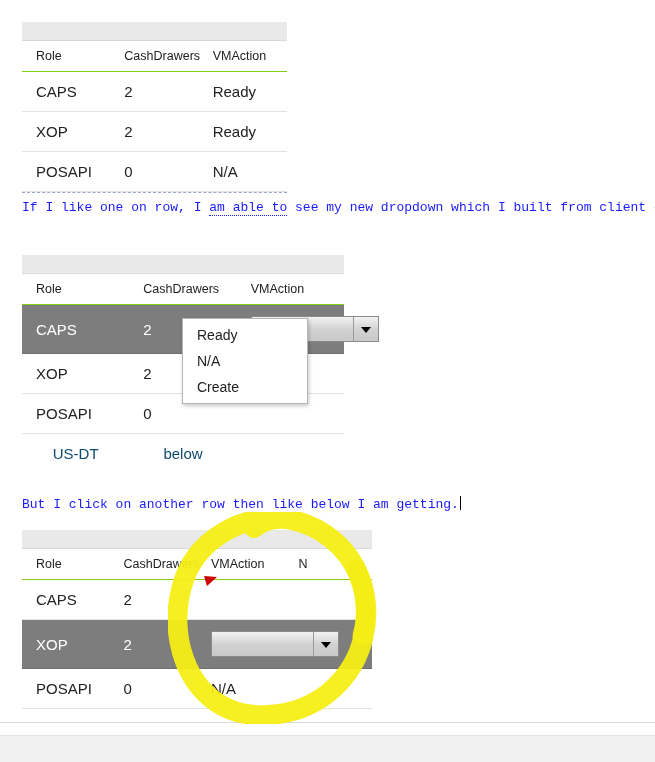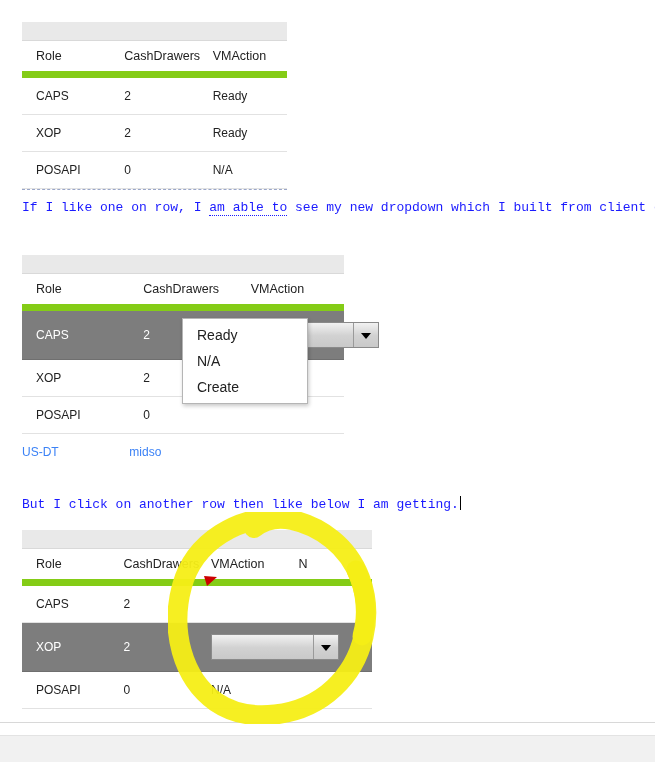--- a/index.html
+++ b/index.html
@@ -26,25 +26,25 @@
     padding: 0;
     background: #e9e9e9;
     border-bottom: 1px solid #d9d9d9;
   }
   .grid th {
     font-weight: normal;
     font-size: 12.5px;
     color: #222;
     text-align: left;
     padding: 8px 0 8px 14px;
-    border-bottom: 7px solid #84cc16;
+    border-bottom: 1px solid #84cc16;
     background: #ffffff;
   }
   .grid td {
-    font-size: 12px;
+    font-size: 15px;
     color: #222;
     padding: 11px 0 11px 14px;
     border-bottom: 1px solid #e2e2e2;
     background: #ffffff;
     vertical-align: middle;
   }
   .grid tr.selected td {
     background: #7d7d7d;
     color: #ffffff;
     border-bottom: 1px solid #6f6f6f;
@@ -84,23 +84,23 @@
 
   
   #block2 {
     position: absolute;
     left: 22px;
     top: 255px;
     width: 322px;
   }
   #block2 .grid { width: 322px; }
   #block2 .lastrow td {
-    text-align: left;
+    text-align: center;
     padding: 11px 0;
-    color: #3b82f6;
+    color: #0c4a6e;
     border-bottom: none;
   }
 
   
   .ddbox {
     position: relative;
     display: inline-block;
     width: 128px;
     height: 26px;
     background: linear-gradient(to bottom, #f2f2f2 0%, #d2d2d2 52%, #c9c9c9 100%);
@@ -254,21 +254,21 @@
       <td>2</td>
       <td></td>
     </tr>
     <tr>
       <td>POSAPI</td>
       <td>0</td>
       <td></td>
     </tr>
     <tr class="lastrow">
       <td>US-DT</td>
-      <td>midso</td>
+      <td>below</td>
       <td></td>
     </tr>
   </tbody>
     </table>
 </div>
 
 <div class="ddlist">
   <div>Ready</div>
   <div>N/A</div>
   <div>Create</div>

